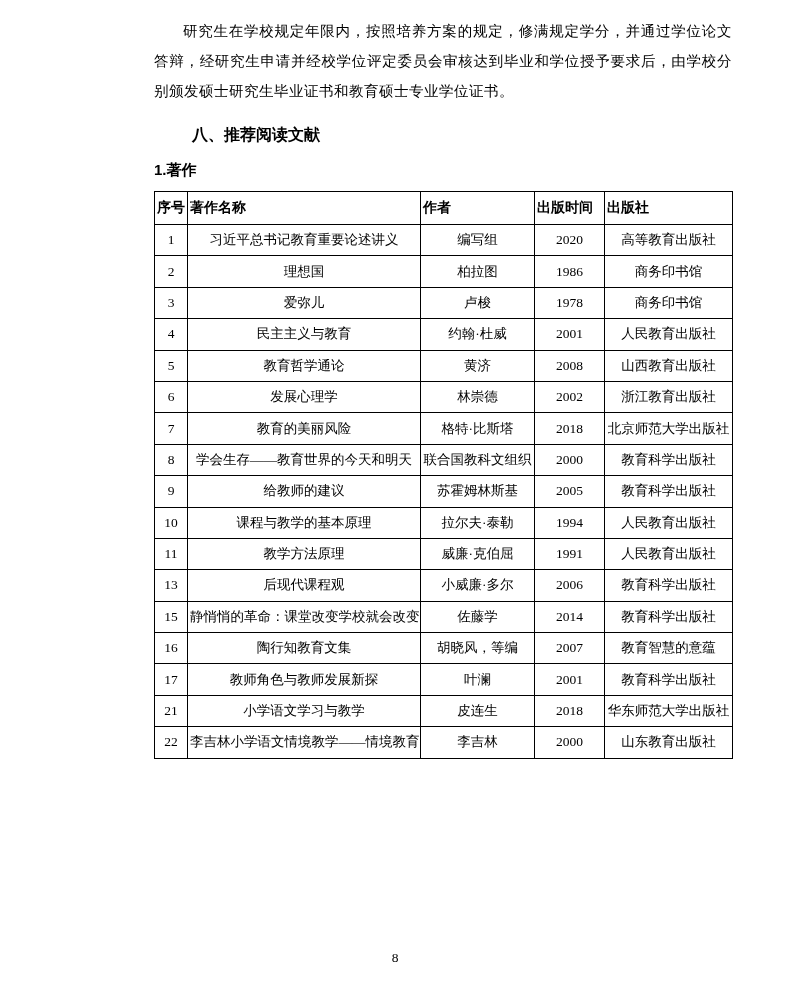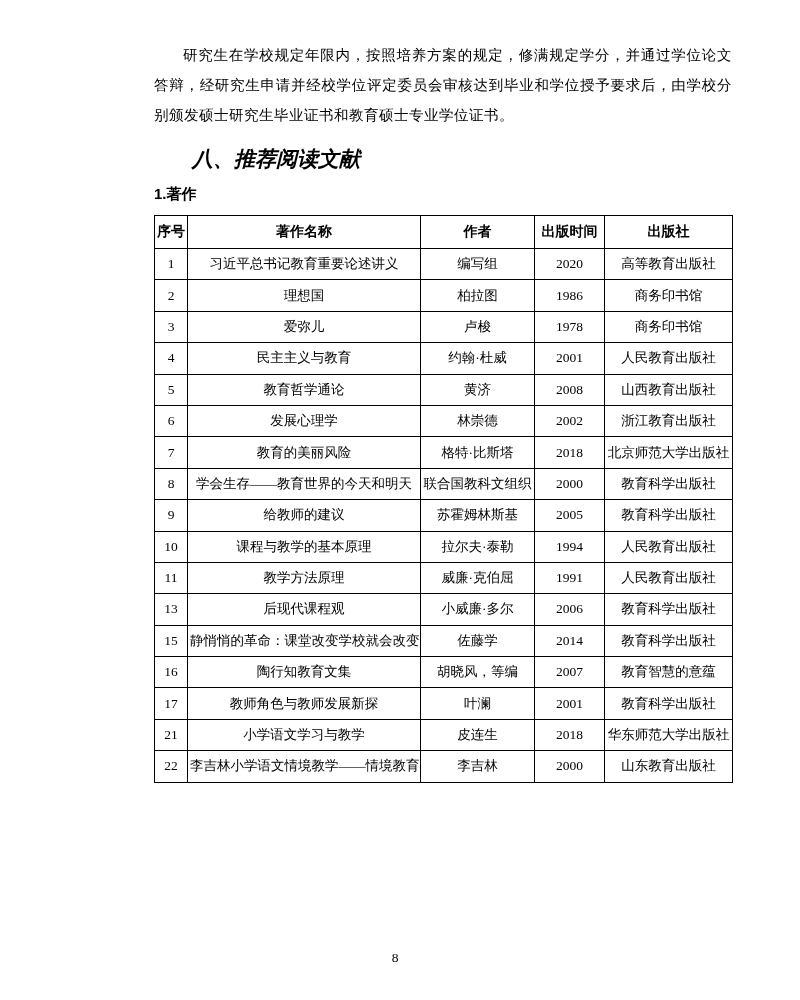--- a/index.html
+++ b/index.html
@@ -11,60 +11,59 @@
   body {
     width: 800px;
     height: 1000px;
     position: relative;
     font-family: "Liberation Serif", serif;
     overflow: hidden;
   }
   .content {
     position: absolute;
     left: 112px;
-    top: 40px;
+    top: 16px;
     width: 578px;
     padding-left: 42px;
   }
   .intro-paragraph {
     margin: 0;
     font-size: 14.5px;
     line-height: 30px;
     text-align: justify;
     text-indent: 2em;
     letter-spacing: 0.5px;
   }
   .section-heading {
     margin: 18px 0 0 38px;
     font-family: "Liberation Sans", sans-serif;
     font-weight: bold;
-    font-size: 21px;
+    font-size: 16px;
     line-height: 22px;
-    font-style: italic;
   }
   .subsection-heading {
     margin: 14px 0 0 0;
     font-family: "Liberation Sans", sans-serif;
     font-weight: bold;
     font-size: 15px;
     line-height: 20px;
   }
   table.works-table {
     margin-top: 11px;
     width: 578px;
     border-collapse: collapse;
     table-layout: fixed;
   }
   .works-table th {
     border: 1px solid #000;
     height: 32px;
     font-family: "Liberation Sans", sans-serif;
     font-weight: bold;
     font-size: 14px;
-    text-align: center;
+    text-align: left;
     vertical-align: middle;
     padding: 0 2px;
   }
   .works-table td {
     border: 1px solid #000;
     height: 30.4px;
     font-family: "Liberation Serif", serif;
     font-size: 13.5px;
     text-align: center;
     vertical-align: middle;

